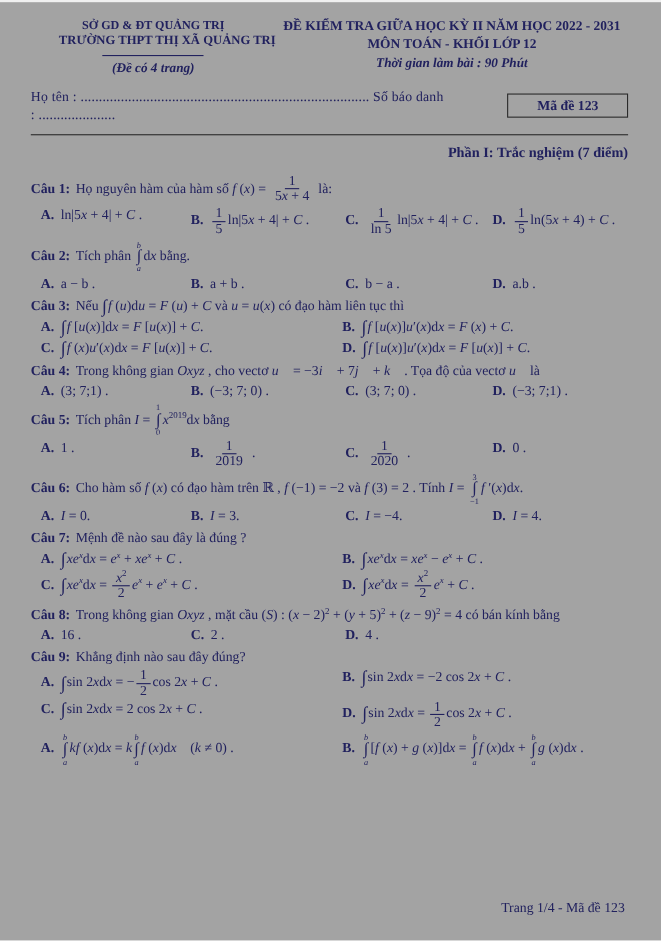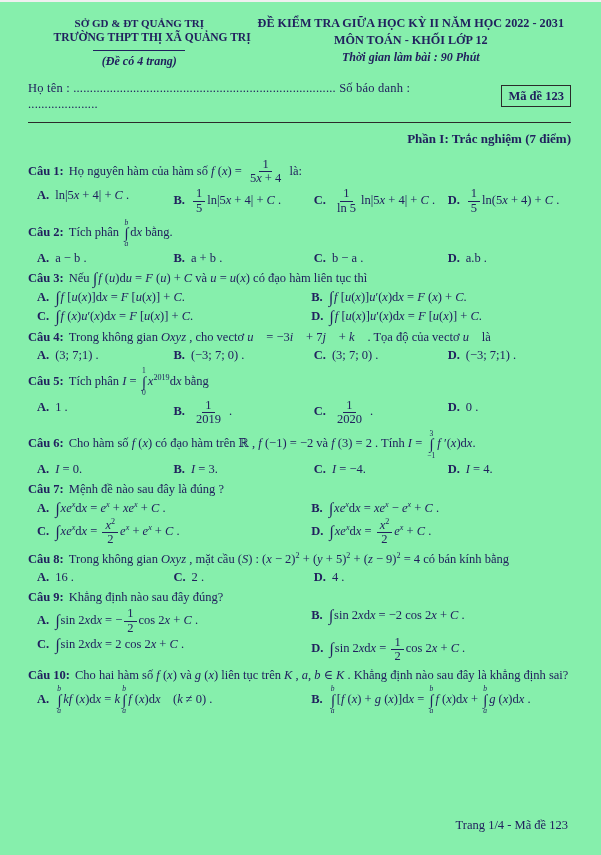--- a/index.html
+++ b/index.html
@@ -1,21 +1,21 @@
 <!DOCTYPE html>
 <html lang="vi"><head>
 <meta charset="utf-8">
 <style>
   html,body{margin:0;padding:0;background:#ffffff;}
   .page{
     position:relative;
     width:601px;height:855px;
     box-sizing:border-box;
     padding:14px 30px 0 28px;
-    background:#86efac;
+    background:#a3a3a3;
     border-top:2px solid #f0f0f0;
     overflow:hidden;
     font-family:"Liberation Serif","DejaVu Serif",serif;
     font-size:12.5px;
     line-height:1.3;
     color:#21215e;
   }
   
   .hdr{display:flex;align-items:flex-start;}
   .hdr-left{width:41%;text-align:center;}
@@ -26,21 +26,21 @@
   .hdr-left .l3{font-weight:bold;font-style:italic;font-size:12px;}
   .hdr-right .t1{font-weight:bold;font-size:12.2px;}
   .hdr-right .t2{font-weight:bold;font-size:12.2px;margin-top:1px;}
   .hdr-right .t3{font-weight:bold;font-style:italic;font-size:12px;margin-top:1px;}
   
   .name-row{display:flex;align-items:center;margin-top:10px;gap:45px;}
   .name-line{flex:1;font-size:12.5px;letter-spacing:.2px;}
   .code-box{
     border:1.8px solid #2a2a2a;
     font-weight:bold;font-size:12.5px;
-    padding:2px 6px;margin-left:12px;white-space:nowrap;
+    padding:2px 26px;margin-left:12px;white-space:nowrap;
   }
   .divider{border:none;border-top:1.8px solid #2b2b2b;margin:10px 0 8px 0;}
   
   .section-title{font-weight:bold;font-size:13px;margin:0 0 10px 0;text-align:right;}
   
   .q{margin-bottom:4px;}
   .q-text{margin-bottom:2px;}
   .q-label{font-weight:bold;margin-right:5px;}
   .answers{display:grid;padding-left:9px;column-gap:4px;row-gap:1px;margin:1px 0 2px 0;}
   .answers.cols4{grid-template-columns:1.02fr 1.05fr 1fr .95fr;}
@@ -328,23 +328,20 @@
   <div class="ans">
     <span class="a-key">D.</span><span class="a-val"><span class="ig">∫</span>sin 2<i>x</i>d<i>x</i> = <span class="fr">
                 <span class="fn">1</span>
                 <span class="fd">2</span>
               </span>cos 2<i>x</i> + <i>C</i> .</span>
   </div>
 </div>
   </div>
 
   <div class="q">
-    <div class="q-text">
-      <span class="q-label">Câu 10:</span><span class="q-body">Cho hai hàm số <i>f</i> (<i>x</i>) và <i>g</i> (<i>x</i>) liên tục trên <i>K</i> , <i>a</i>, <i>b</i> ∈ <i>K</i> . Khẳng định nào sau đây là khẳng định sai?</span>
-    </div>
     <div class="answers cols2">
   <div class="ans">
     <span class="a-key">A.</span><span class="a-val"><span class="di">
                 <span class="l"><i>b</i></span>
                 <span class="s">∫</span>
                 <span class="l"><i>a</i></span>
               </span><i>kf</i> (<i>x</i>)d<i>x</i> = <i>k</i><span class="di">
                 <span class="l"><i>b</i></span>
                 <span class="s">∫</span>
                 <span class="l"><i>a</i></span>

